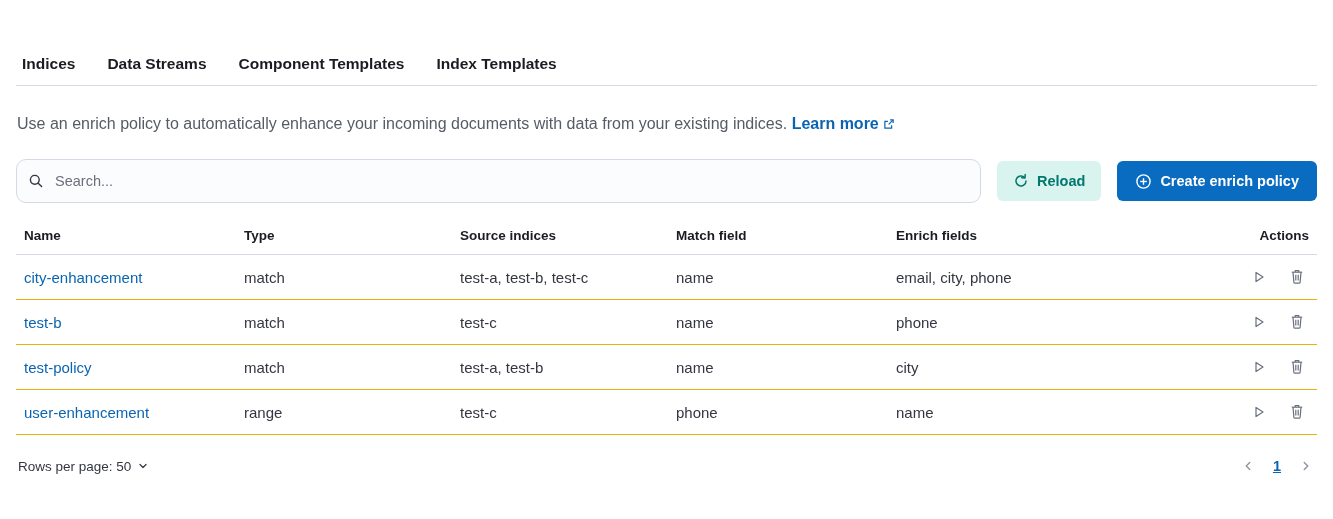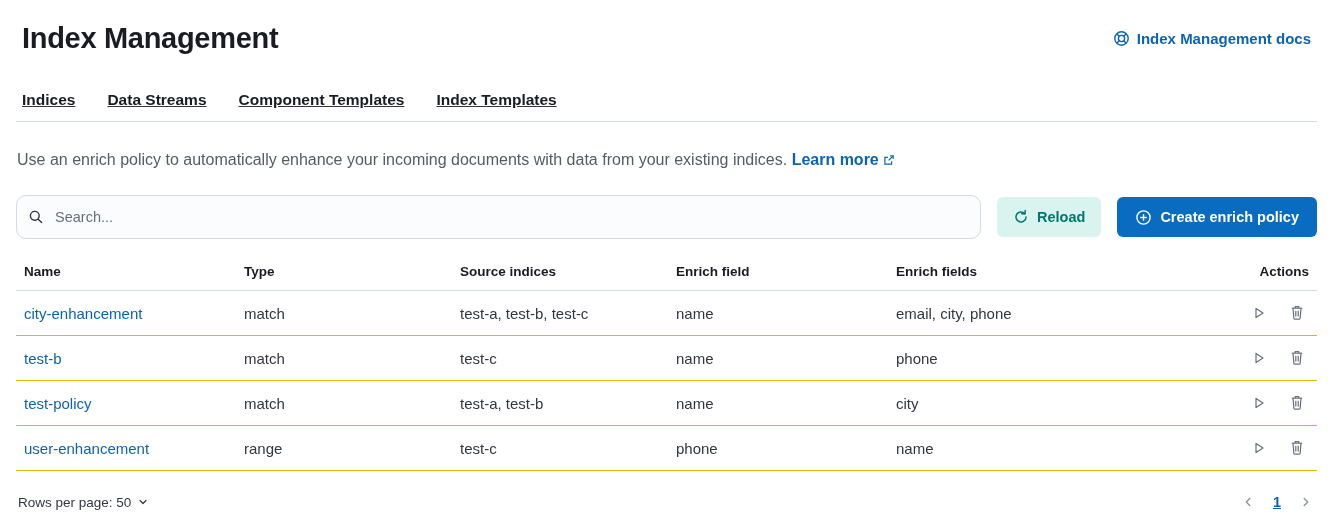--- a/index.html
+++ b/index.html
@@ -12,21 +12,21 @@
   }
   .page { padding: 20px 16px 0 16px; }
 
   
   .header-row { display: flex; justify-content: space-between; align-items: center; padding: 0 6px; }
   .page-title { font-size: 29px; line-height: 36px; font-weight: 700; color: #1a1c21; letter-spacing: -0.3px; }
   .docs-link { display: inline-flex; align-items: center; gap: 7px; color: #0b64b2; font-size: 15px; font-weight: 600; text-decoration: none; cursor: pointer; }
   .docs-link svg { flex: 0 0 auto; }
 
   
-  .tabs { display: flex; gap: 32px; margin-top: 33px; border-bottom: 1px solid #d3dae6; padding: 0 6px; text-decoration: underline; }
+  .tabs { display: flex; gap: 32px; margin-top: 33px; border-bottom: 1px solid #d3dae6; padding: 0 6px; }
   .tab { font-size: 15.5px; line-height: 22px; font-weight: 700; color: #1a1c21; padding-bottom: 9px; cursor: pointer; border-bottom: 2px solid transparent; margin-bottom: -1px; }
   .tab.active { color: #0b64b2; border-bottom-color: #0b64b2; }
 
   
   .description { margin-top: 26px; padding: 0 1px; font-size: 16px; line-height: 24px; color: #555c66; }
   .learn-more { color: #0b64b2; font-weight: 600; text-decoration: none; cursor: pointer; white-space: nowrap; }
   .learn-more svg { margin-left: 4px; vertical-align: -1px; }
 
   
   .toolbar { display: flex; align-items: center; margin-top: 23px; gap: 16px; }
@@ -60,36 +60,20 @@
   .rows-per-page svg { color: #343741; }
   .pagination { display: flex; align-items: center; gap: 14px; }
   .page-chevron { background: none; border: none; color: #8b95a5; cursor: pointer; display: inline-flex; padding: 2px; }
   .page-number { font-size: 14.5px; font-weight: 700; color: #0b64b2; text-decoration: underline; cursor: pointer; background: none; border: none; font-family: "Liberation Sans", sans-serif; padding: 0 2px; }
 </style>
 </head>
 <body>
 
 <div class="page">
 
-  <div class="header-row">
-    <h1 class="page-title">Index Management</h1>
-    <a class="docs-link">
-      <span style="display:inline-flex;">
-        <svg width="17" height="17" viewBox="0 0 16 16" fill="none" stroke="currentColor" stroke-width="1.3">
-          <circle cx="8" cy="8" r="6.3"></circle>
-            <circle cx="8" cy="8" r="2.9"></circle>
-          <line x1="3.7" y1="3.7" x2="5.9" y2="5.9"></line>
-            <line x1="12.3" y1="3.7" x2="10.1" y2="5.9"></line>
-          <line x1="3.7" y1="12.3" x2="5.9" y2="10.1"></line>
-            <line x1="12.3" y1="12.3" x2="10.1" y2="10.1"></line>
-        </svg>
-      </span>
-      <span>Index Management docs</span>
-    </a>
-  </div>
 
   <div class="tabs">
     <div class="tab">Indices</div>
     <div class="tab">Data Streams</div>
     <div class="tab">Component Templates</div>
     <div class="tab">Index Templates</div>
   </div>
 
   <p class="description">
     <span>Use an enrich policy to automatically enhance your incoming documents with data from your existing indices.</span>
@@ -130,21 +114,21 @@
       <span>Create enrich policy</span>
     </button>
   </div>
 
   <table>
     <thead>
       <tr>
         <th class="col-name">Name</th>
         <th class="col-type">Type</th>
         <th class="col-source">Source indices</th>
-        <th class="col-match">Enrich field</th>
+        <th class="col-match">Match field</th>
         <th class="col-enrich">Enrich fields</th>
         <th class="col-actions">Actions</th>
       </tr>
     </thead>
     <tbody id="table-body">
     <tr>
       <td><a class="policy-link">city-enhancement</a></td>
       <td>match</td>
       <td>test-a, test-b, test-c</td>
       <td>name</td>

